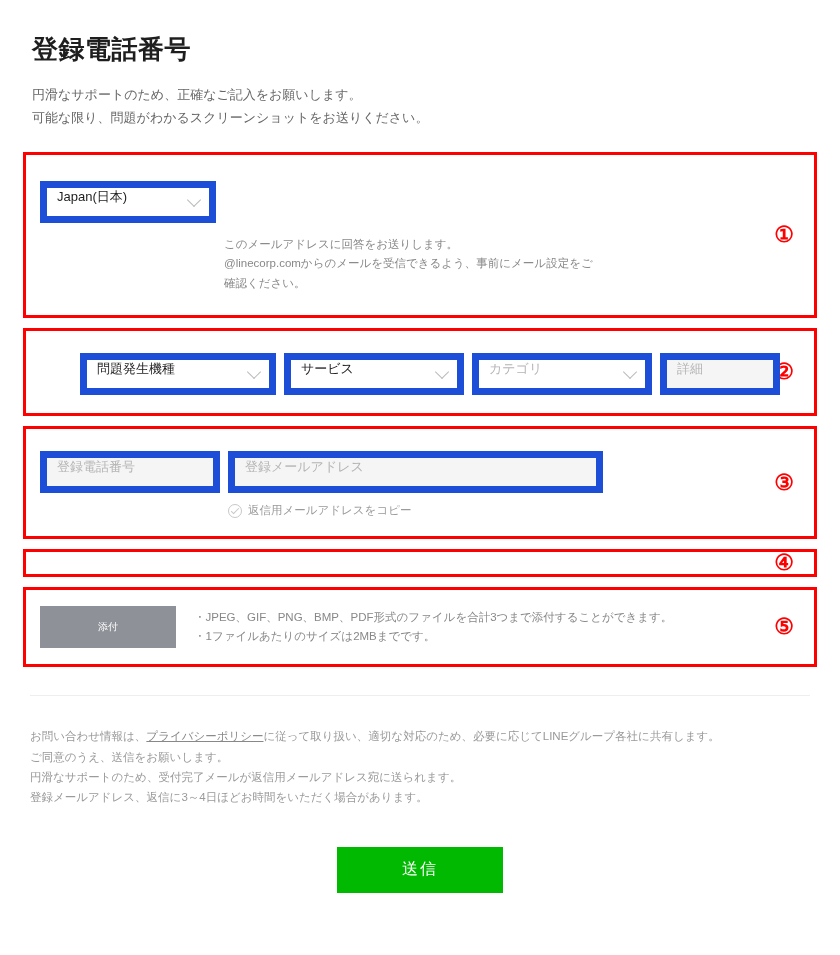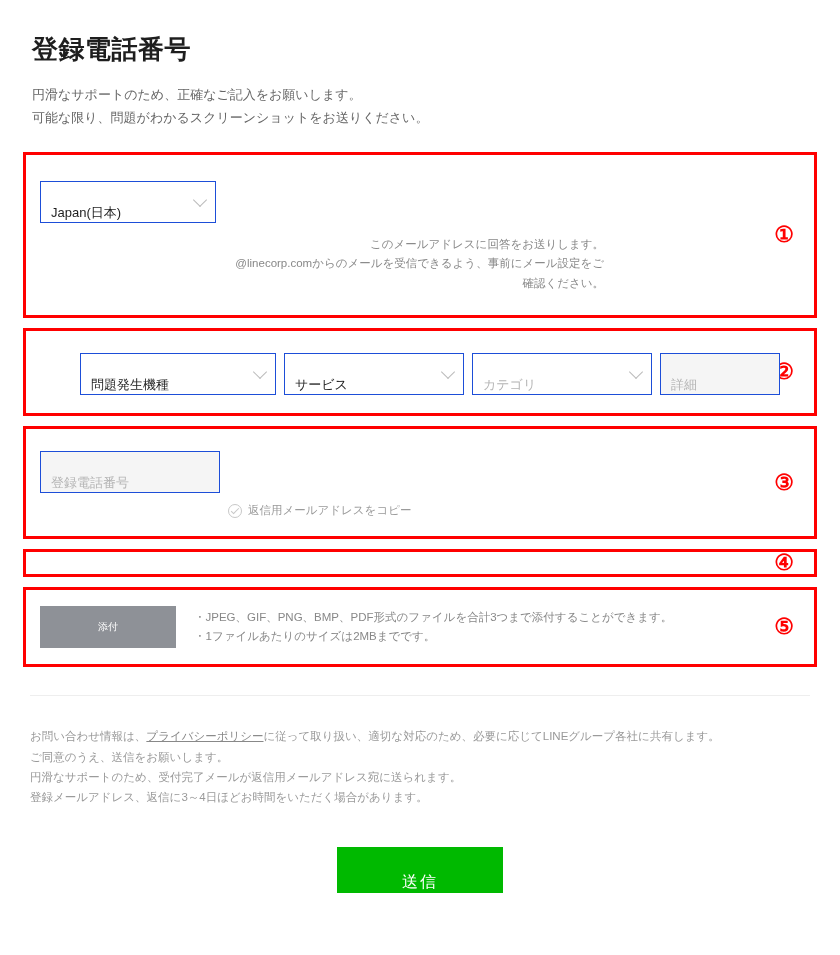--- a/index.html
+++ b/index.html
@@ -46,24 +46,24 @@
     transform: translateY(-50%);
     font-size: 22px;
     font-weight: 700;
     color: #ff0000;
   }
 
   .row { display: flex; gap: 8px; align-items: flex-start; }
 
   .select-like, .input-like {
     height: 42px;
-    border: 1px solid #1d4ed8;
+    border: 7px solid #1d4ed8;
     background: #fff;
     display: flex;
-    align-items: flex-end;
+    align-items: flex-start;
     padding: 0 10px;
     font-size: 13px;
     position: relative;
     color: #1e1e1e;
   }
   .input-like { background: #f5f5f5; }
   .chev {
     position: absolute;
     right: 10px;
     top: 50%;
@@ -84,21 +84,20 @@
   .w-phone   { width: 180px; }
   .w-regmail { width: 375px; }
 
   .hint {
     font-size: 11.5px;
     color: #888;
     line-height: 1.7;
     margin-top: 12px;
     margin-left: 184px;
     max-width: 380px;
-    text-align: right;
   }
 
   .radio-row {
     display: flex;
     align-items: center;
     gap: 6px;
     margin-top: 10px;
     margin-left: 188px;
     font-size: 11.5px;
     color: #999;
@@ -206,21 +205,21 @@
   .submit-btn{ background:#1bc21b; }
   .submit-btn{ background:#1bc21b; }
   .submit-btn{ background:#1abc1a; }
   .submit-btn{ background:#18b918; }
   .submit-btn{ background:#1bc11b; }
   .submit-btn{ background:#23b223; }
   .submit-btn{ background:#1bc01b; }
   .submit-btn{ background:#1ebf1e; }
   .submit-btn{ background:#1bc11b; }
   .submit-btn{ background:#21b921; }
-  .submit-btn{ background:#1bc11b;align-items:flex-end; }
+  .submit-btn{ background:#1bc11b; }
   .submit-btn{ background:#1dbb1d; }
   .submit-btn{ background:#1cbc1c; }
   .submit-btn{ background:#22ba22; }
   .submit-btn{ background:#1bbf1b; }
   .submit-btn{ background:#1bc11b; }
   .submit-btn{ background:#1bc11b; }
   .submit-btn{ background:#22b922; }
   .submit-btn{ background:#1bc11b; }
   .submit-btn{ background:#22b922; }
   .submit-btn{ background:#1fb81f; }
@@ -283,20 +282,23 @@
       </div>
     </div>
   </div>
 
   <div class="sec sec-sm">
     <div class="marker">③</div>
     <div class="row">
       <div class="input-like w-phone">
         <span class="placeholder">登録電話番号</span>
       </div>
+      <div class="input-like w-regmail">
+        <span class="placeholder">登録メールアドレス</span>
+      </div>
     </div>
     <div class="radio-row">
       <span class="radio-circle show-check"></span>
       <span>返信用メールアドレスをコピー</span>
     </div>
   </div>
 
   <div class="sec sec-xs">
     <div class="marker" style="top:50%;">④</div>
   </div>

